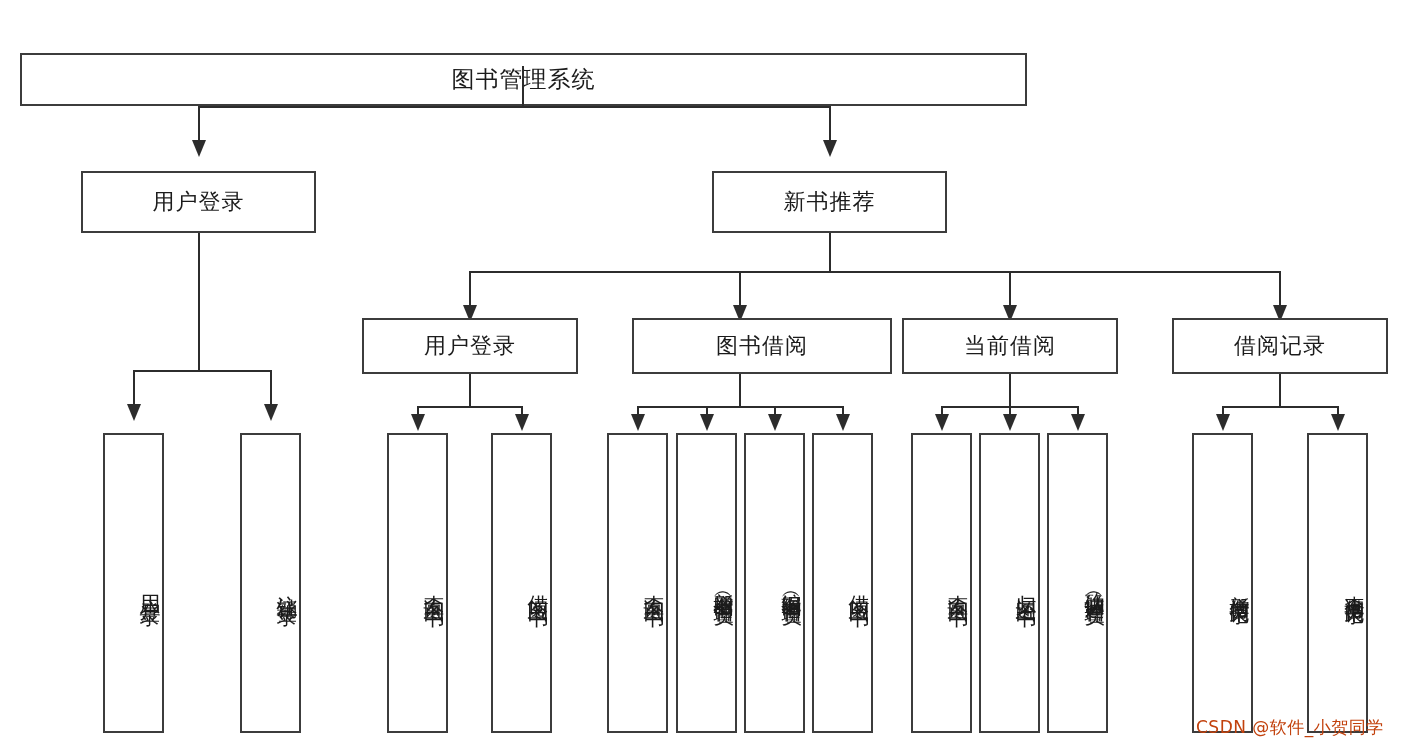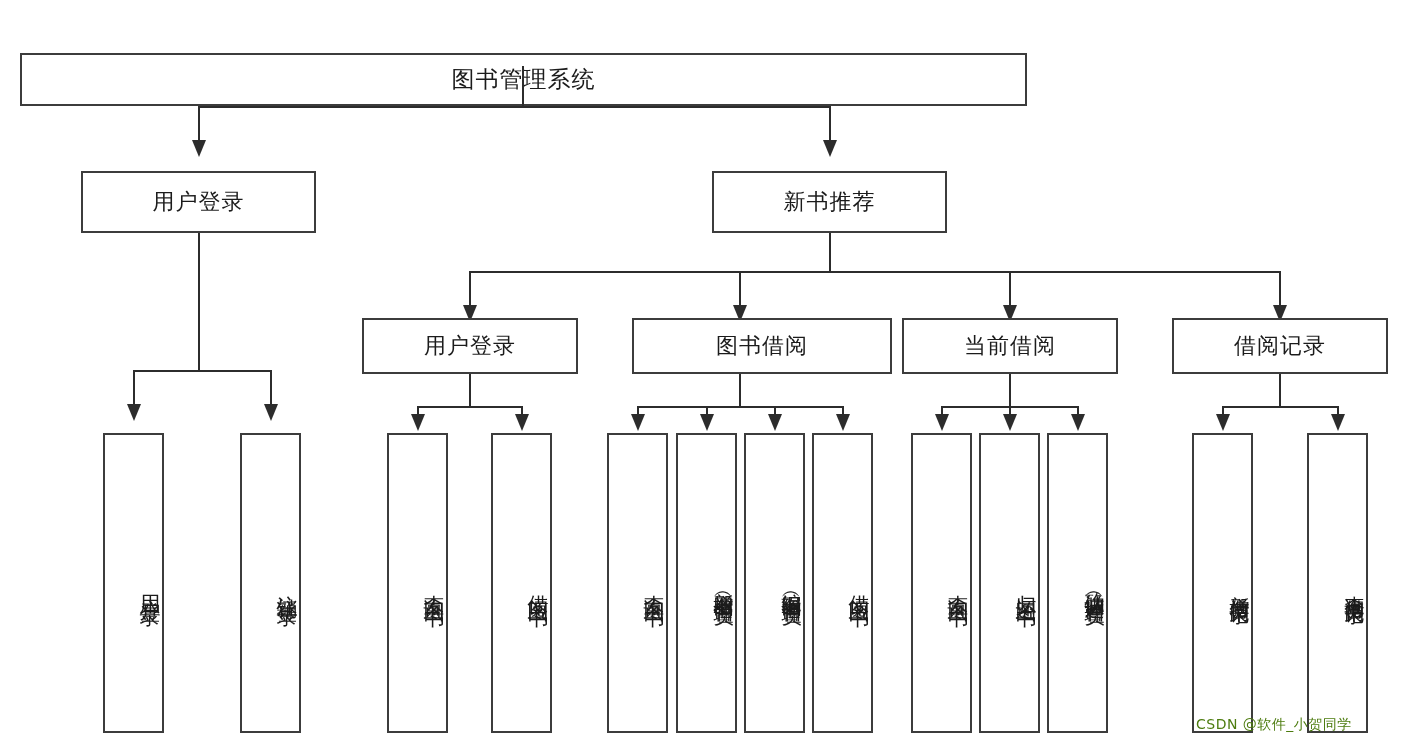--- a/index.html
+++ b/index.html
@@ -73,22 +73,22 @@
     width: 0;
     height: 0;
     border-left: 7px solid transparent;
     border-right: 7px solid transparent;
     border-top: 17px solid #2c2c2c;
   }
 
   
   #watermark {
     position: absolute;
-    color: #4d7c0f;
-    font-size: 14px;
+    color: #c2410c;
+    font-size: 17px;
     white-space: nowrap;
     letter-spacing: 0.5px;
   }
 </style>
 </head>
 <body>
 
 <div id="canvas">
 
   <div class="node root" style="left:20px; top:13px; width:1007px; height:53px;">

